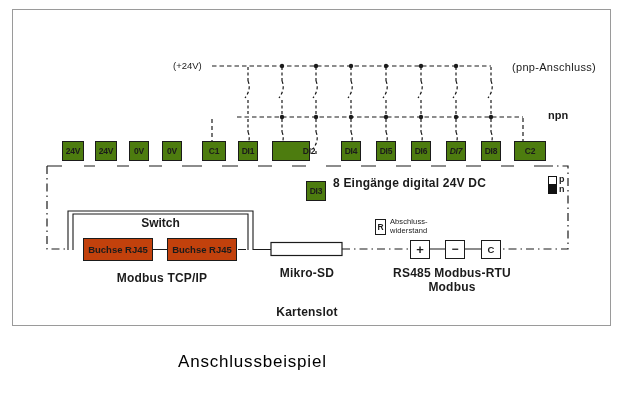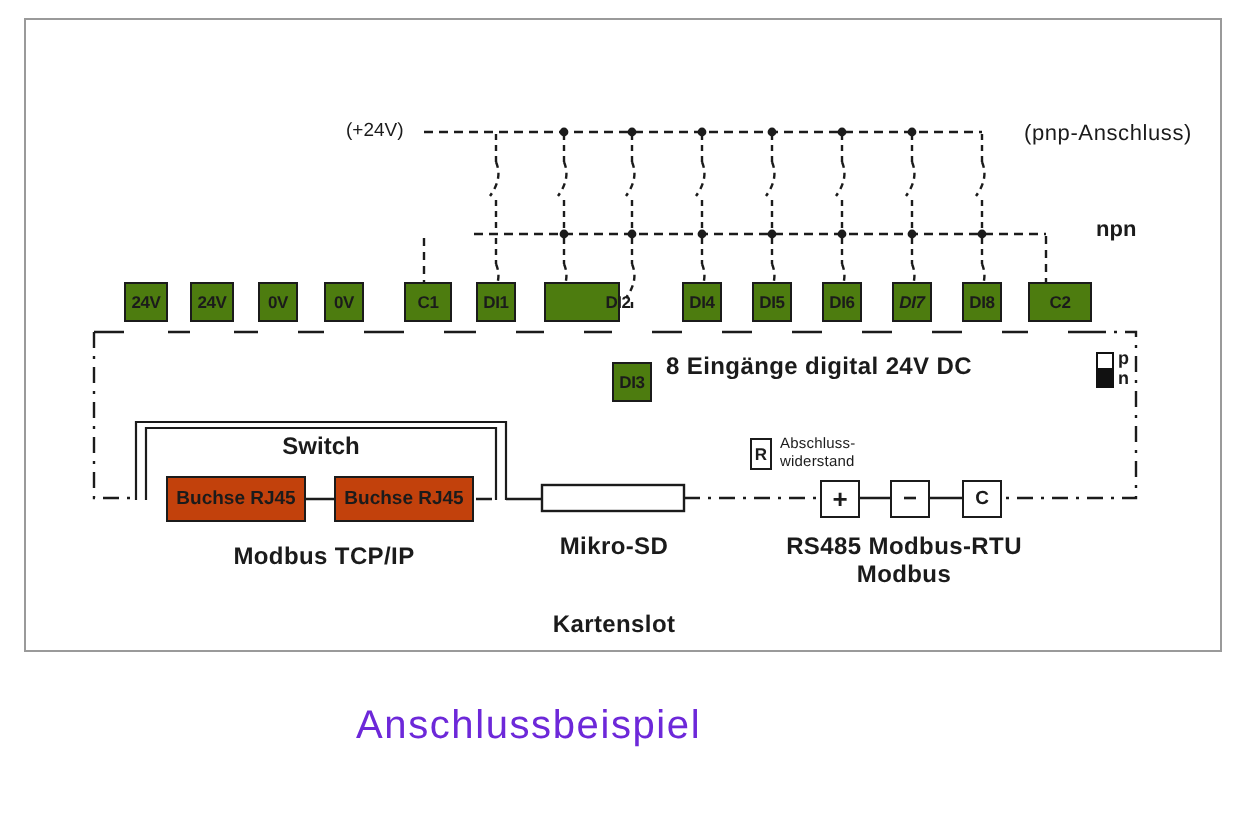--- a/index.html
+++ b/index.html
@@ -15,21 +15,21 @@
   .rjbox{position:absolute;top:238px;height:23px;width:70px;box-sizing:border-box;border:1.2px solid #1b1b1b;background:#c2410c;
         display:flex;align-items:center;justify-content:center;font-size:9.5px;font-weight:600;}
   .lbl{font-weight:bold;font-size:12px;letter-spacing:0.2px;}
   .lbl-sm{font-size:11px;}
   .ctr{text-align:center;}
   #rbox{position:absolute;left:375px;top:219px;width:11px;height:16px;box-sizing:border-box;border:1.1px solid #1b1b1b;background:#fff;
         display:flex;align-items:center;justify-content:center;font-size:8.5px;font-weight:bold;}
   #pn-white{position:absolute;left:548px;top:176px;width:9px;height:9px;box-sizing:border-box;border:1.3px solid #111;background:#fff;}
   #pn-black{position:absolute;left:548px;top:185px;width:9px;height:9px;background:#111;}
   .pnlbl{font-size:9px;font-weight:bold;}
-  #caption{position:absolute;left:178px;top:352px;font-size:20px;letter-spacing:0.8px;color:#6d28d9;}
+  #caption{position:absolute;left:178px;top:352px;font-size:17px;letter-spacing:0.8px;color:#000000;}
   #abschluss-note{position:absolute;left:390px;top:218px;font-size:7.5px;line-height:8.5px;letter-spacing:0.1px;}
 </style>
 </head>
 <body>
 
 <div id="stage">
 
   <div id="frame"></div>
 
   <svg id="wires" viewBox="0 0 629 413" xmlns="http://www.w3.org/2000/svg">

